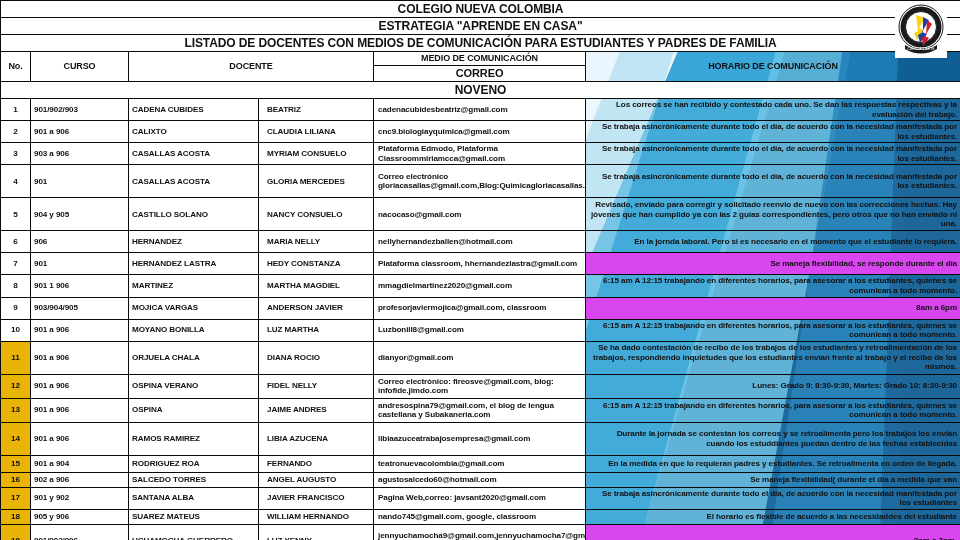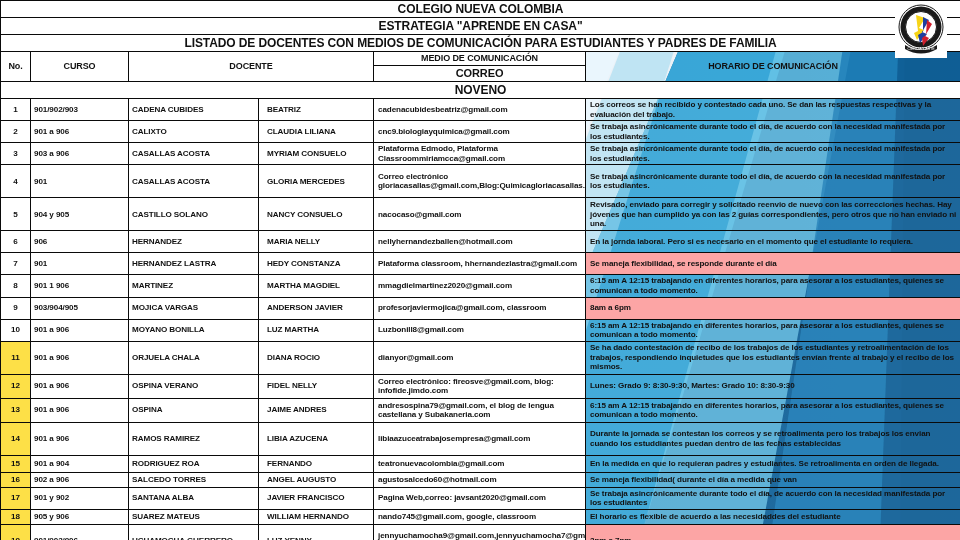--- a/index.html
+++ b/index.html
@@ -46,23 +46,23 @@
   .hdr .t-right{background:transparent;}
   .subhdr td{text-align:center;font-weight:bold;font-size:11px;}
 
   
   .r td{font-size:8.1px;}
   .c-no{text-align:center;font-weight:bold;width:30px;}
   .c-curso{text-align:left;width:98px;}
   .c-ape{text-align:left;width:130px;}
   .c-nom{text-align:left;width:115px;padding-left:8px;}
   .c-correo{text-align:left;width:212px;padding-left:4px;}
-  .c-hor{text-align:left;padding-left:4px;background:rgba(255,255,255,0.06);}
-  .c-hor.opaque{background:#fca5a5;}
-  .tint{background:#fde047;}
+  .c-hor{text-align:right;padding-left:4px;background:rgba(255,255,255,0.06);}
+  .c-hor.opaque{background:#d946ef;}
+  .tint{background:#eab308;}
   .bold-row td{font-weight:bold;font-size:8.6px;}
 
   
   #logo-wrap{
     position:absolute;right:13px;top:2px;width:52px;height:56px;z-index:5;
     background:#ffffff;
     display:flex;align-items:center;justify-content:center;
   }
   .seal{width:50px;height:54px;display:block;}
 </style>

